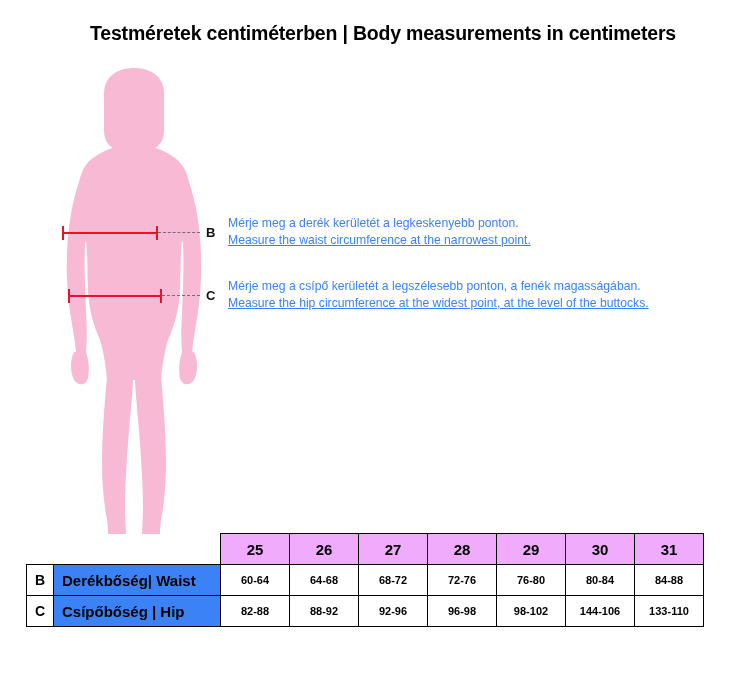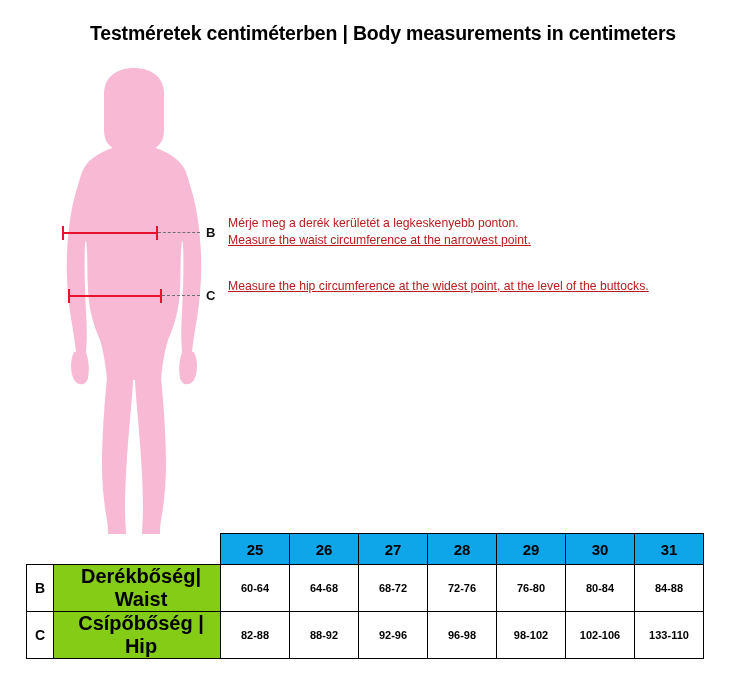--- a/index.html
+++ b/index.html
@@ -58,21 +58,21 @@
   .marker-letter {
     position: absolute;
     font-size: 13px;
     font-weight: bold;
     color: #111;
   }
   .callout {
     position: absolute;
     font-size: 12.2px;
     line-height: 16.5px;
-    color: #b91c1c;
+    color: #3b82f6;
     white-space: nowrap;
   }
   .callout .hu { display: block; }
   .callout .en { display: block; text-decoration: underline; }
 
   
   #size-table {
     position: absolute;
     left: 26px;
     top: 533px;
@@ -86,36 +86,36 @@
     text-align: center;
     vertical-align: middle;
     font-weight: bold;
   }
   #size-table .corner-blank {
     border: none;
     background: #ffffff;
     width: 0;
   }
   #size-table .hdr {
-    background: #0ea5e9;
+    background: #f0abfc;
     font-size: 15px;
     width: 68px;
   }
   #size-table .letter-col {
     width: 26px;
     font-size: 14px;
     background: #ffffff;
   }
   #size-table .name-col {
     width: 158px;
-    text-align: center;
+    text-align: left;
     padding-left: 8px;
-    font-size: 20px;
-    font-weight: bold;
-    background: #84cc16;
+    font-size: 15px;
+    font-weight: bold;
+    background: #3b82f6;
   }
   #size-table .val {
     background: #ffffff;
     font-size: 11px;
   }
 </style>
 </head>
 <body>
 
 <div id="title">Testméretek centiméterben | Body measurements in centimeters</div>
@@ -182,20 +182,21 @@
   <span class="hu">Mérje meg a derék kerületét a legkeskenyebb ponton.</span>
   <span class="en">Measure the waist circumference at the narrowest point.</span>
 </div>
 
 <div class="marker-line" style="left:68px; top:295px; width:94px;"></div>
 <div class="marker-cap" style="left:68px; top:289px;"></div>
 <div class="marker-cap" style="left:160px; top:289px;"></div>
 <div class="leader" style="left:162px; top:295px; width:38px;"></div>
 <div class="marker-letter" style="left:206px; top:288px;">C</div>
 <div class="callout" style="left:228px; top:278px;">
+  <span class="hu">Mérje meg a csípő kerületét a legszélesebb ponton, a fenék magasságában.</span>
   <span class="en">Measure the hip circumference at the widest point, at the level of the buttocks.</span>
 </div>
 
 <table id="size-table">
   <thead>
     <tr>
       <th class="corner-blank"></th>
       <th class="corner-blank"></th>
       <th class="hdr">25</th>
       <th class="hdr">26</th>
@@ -219,17 +220,17 @@
       <td class="val">84-88</td>
     </tr>
     <tr>
       <td class="letter-col">C</td>
       <td class="name-col">Csípőbőség | Hip</td>
       <td class="val">82-88</td>
       <td class="val">88-92</td>
       <td class="val">92-96</td>
       <td class="val">96-98</td>
       <td class="val">98-102</td>
-      <td class="val">102-106</td>
+      <td class="val">144-106</td>
       <td class="val">133-110</td>
     </tr>
   </tbody>
 </table>
 
 </body></html>

